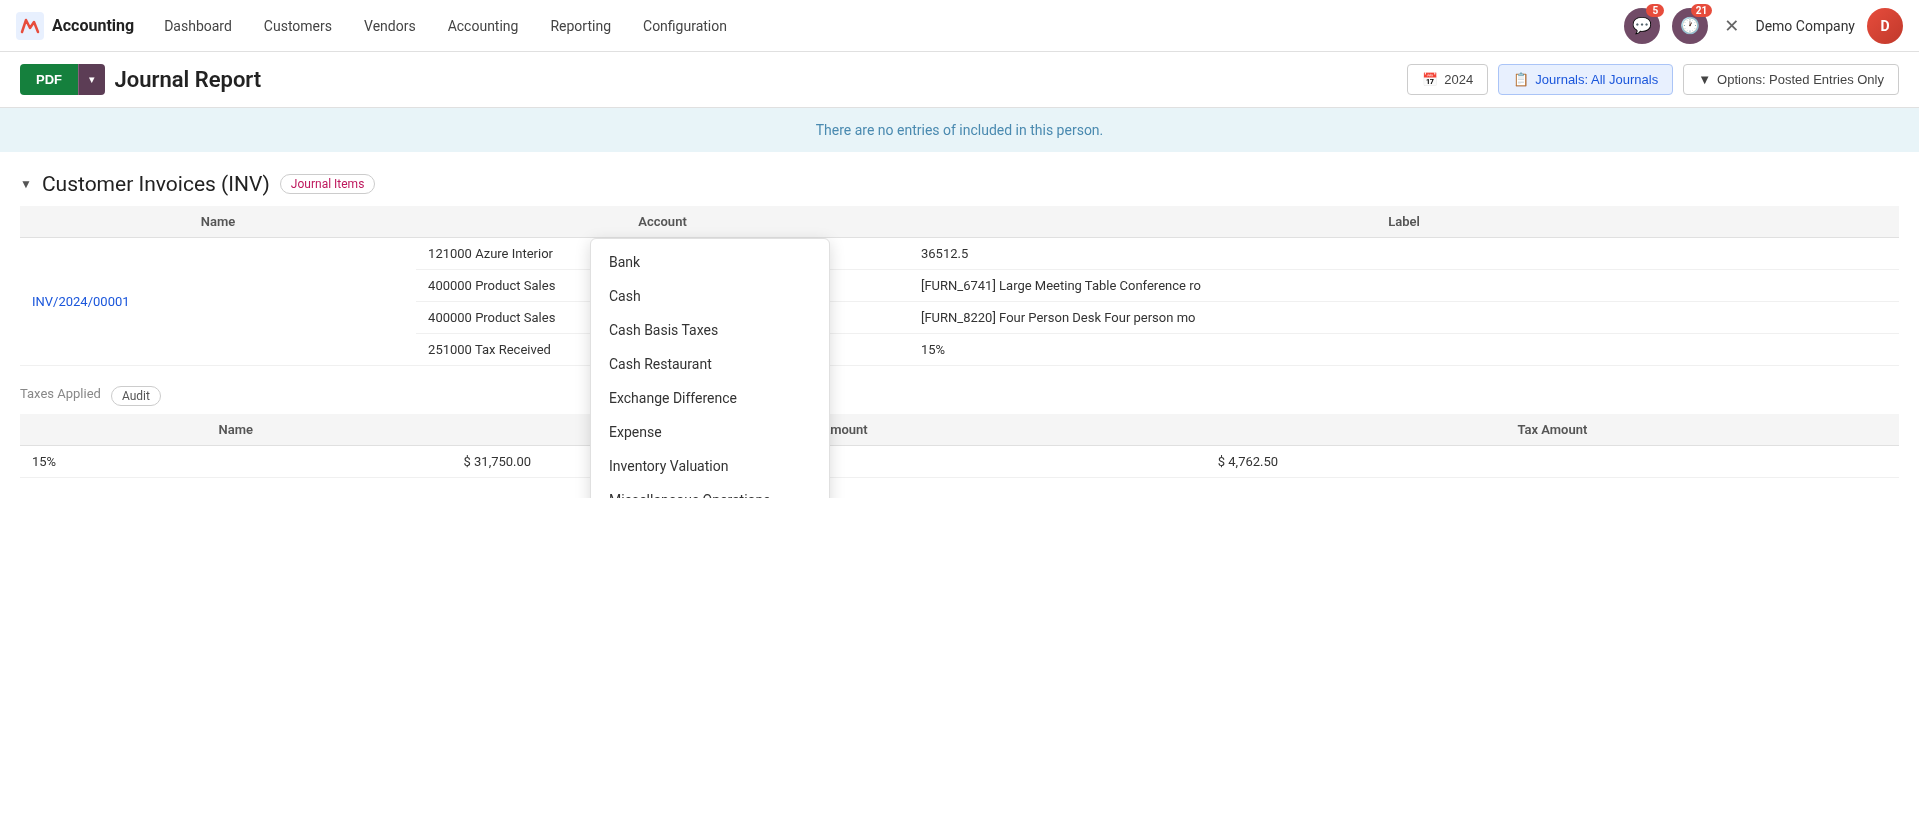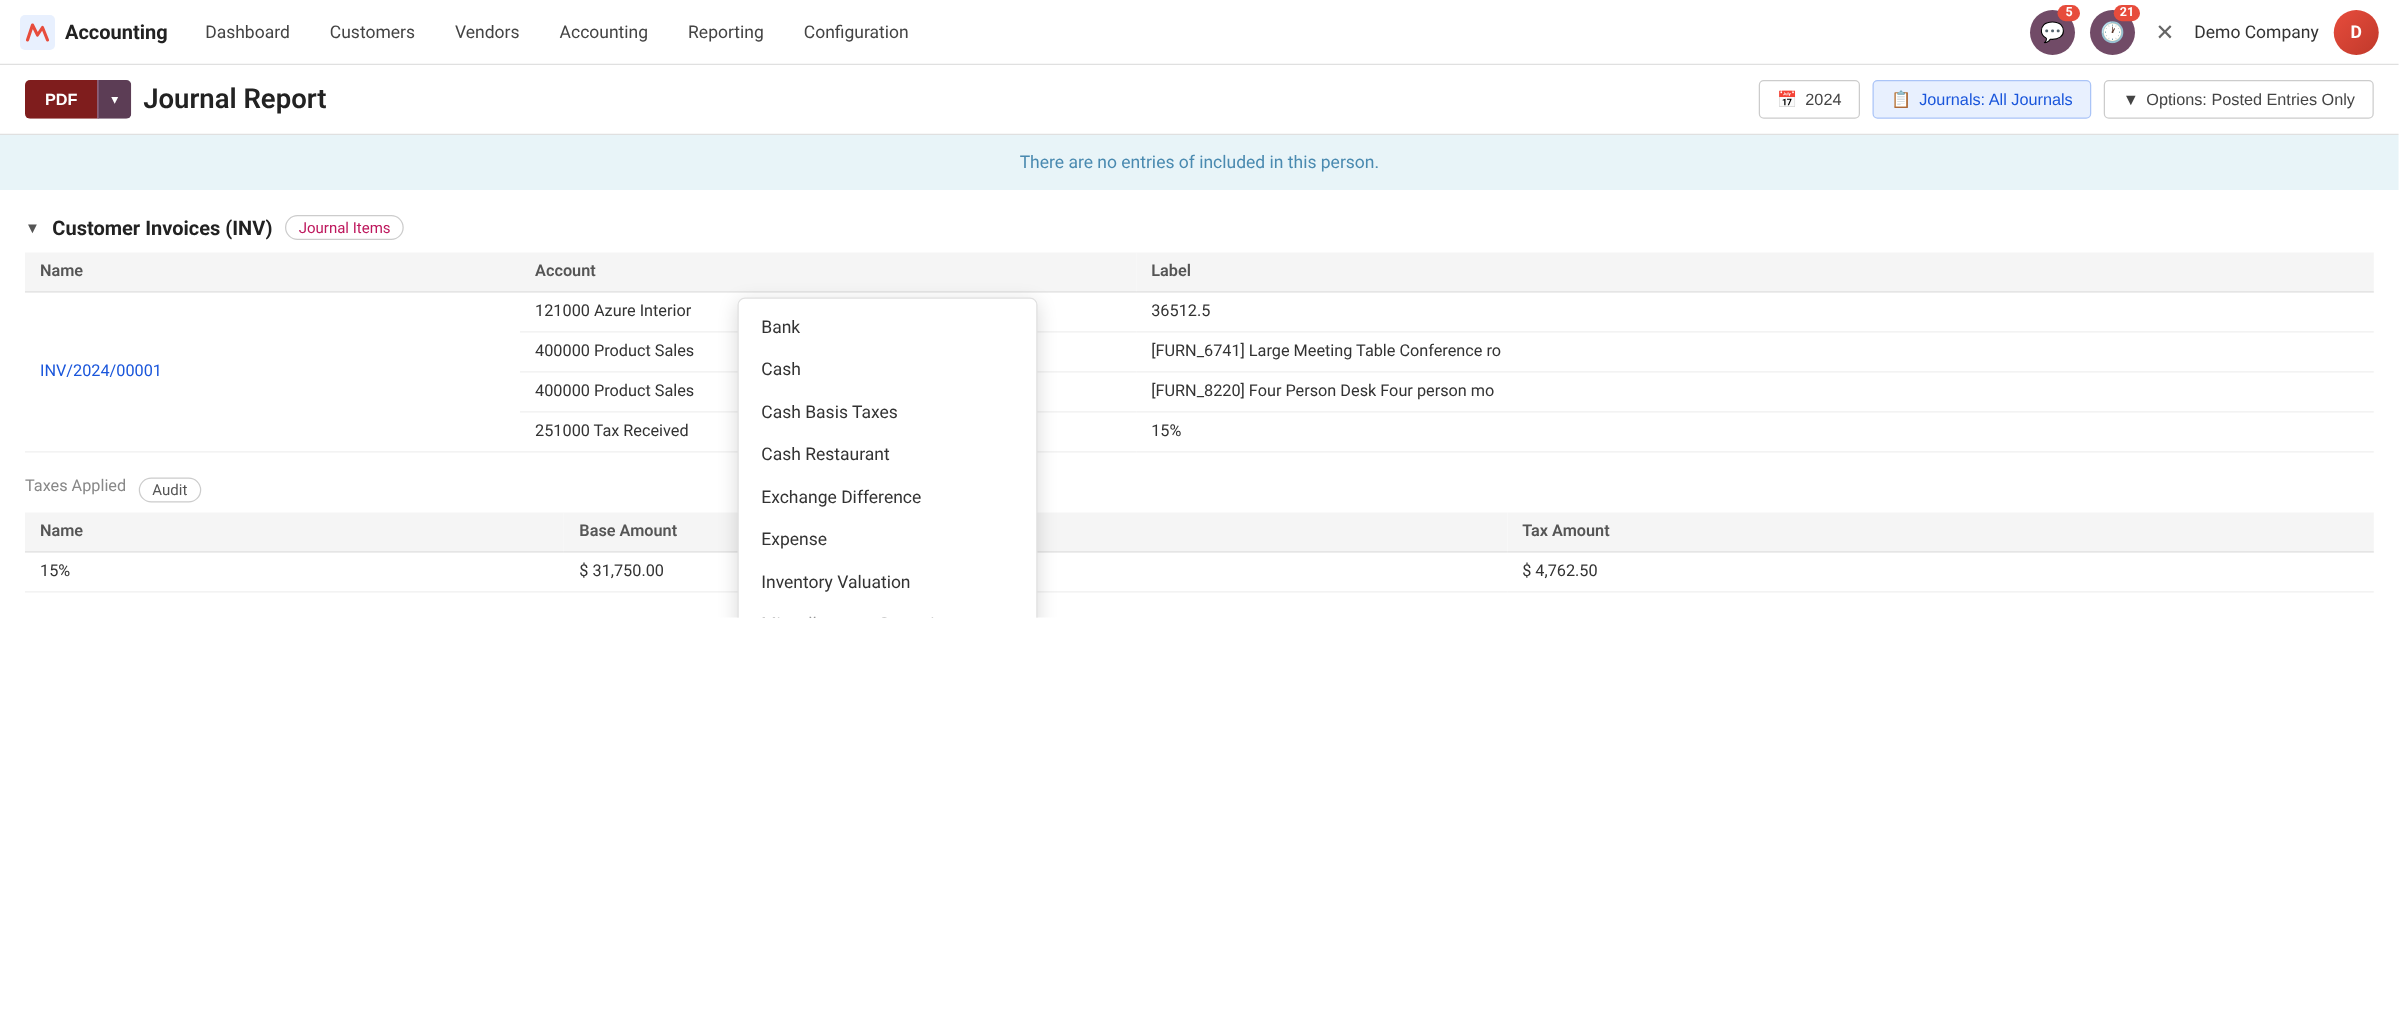--- a/index.html
+++ b/index.html
@@ -89,21 +89,21 @@
       border-bottom: 1px solid #e0e0e0;
       background: #fff;
     }
     .pdf-btn-group {
       display: flex;
       align-items: stretch;
       border-radius: 4px;
       overflow: hidden;
     }
     .pdf-btn-main {
-      background: #7f1d1d;
+      background: #15803d;
       color: white;
       border: none;
       padding: 8px 16px;
       font-size: 13px;
       font-weight: 600;
       cursor: pointer;
     }
     .pdf-btn-arrow {
       background: #5c3d55;
       color: white;
@@ -158,43 +158,43 @@
       align-items: center;
       gap: 10px;
       margin-bottom: 10px;
     }
     .section-toggle {
       cursor: pointer;
       color: #555;
       font-size: 12px;
     }
     .section-title {
-      font-weight: 700;
-      font-size: 16px;
+      font-weight: 400;
+      font-size: 21px;
       color: #222;
     }
     .section-badge {
       padding: 2px 10px;
       border: 1px solid #ccc;
       border-radius: 12px;
       font-size: 12px;
       color: #be185d;
       cursor: pointer;
     }
 
     
     .report-table {
       width: 100%;
       border-collapse: collapse;
       font-size: 13px;
     }
     .report-table th {
       background: #f5f5f5;
       padding: 8px 12px;
-      text-align: left;
+      text-align: center;
       font-weight: 600;
       color: #555;
       border-bottom: 1px solid #e0e0e0;
     }
     .report-table td {
       padding: 8px 12px;
       border-bottom: 1px solid #f0f0f0;
       color: #333;
     }
     .report-table .link-cell { color: #1a56db; cursor: pointer; }

